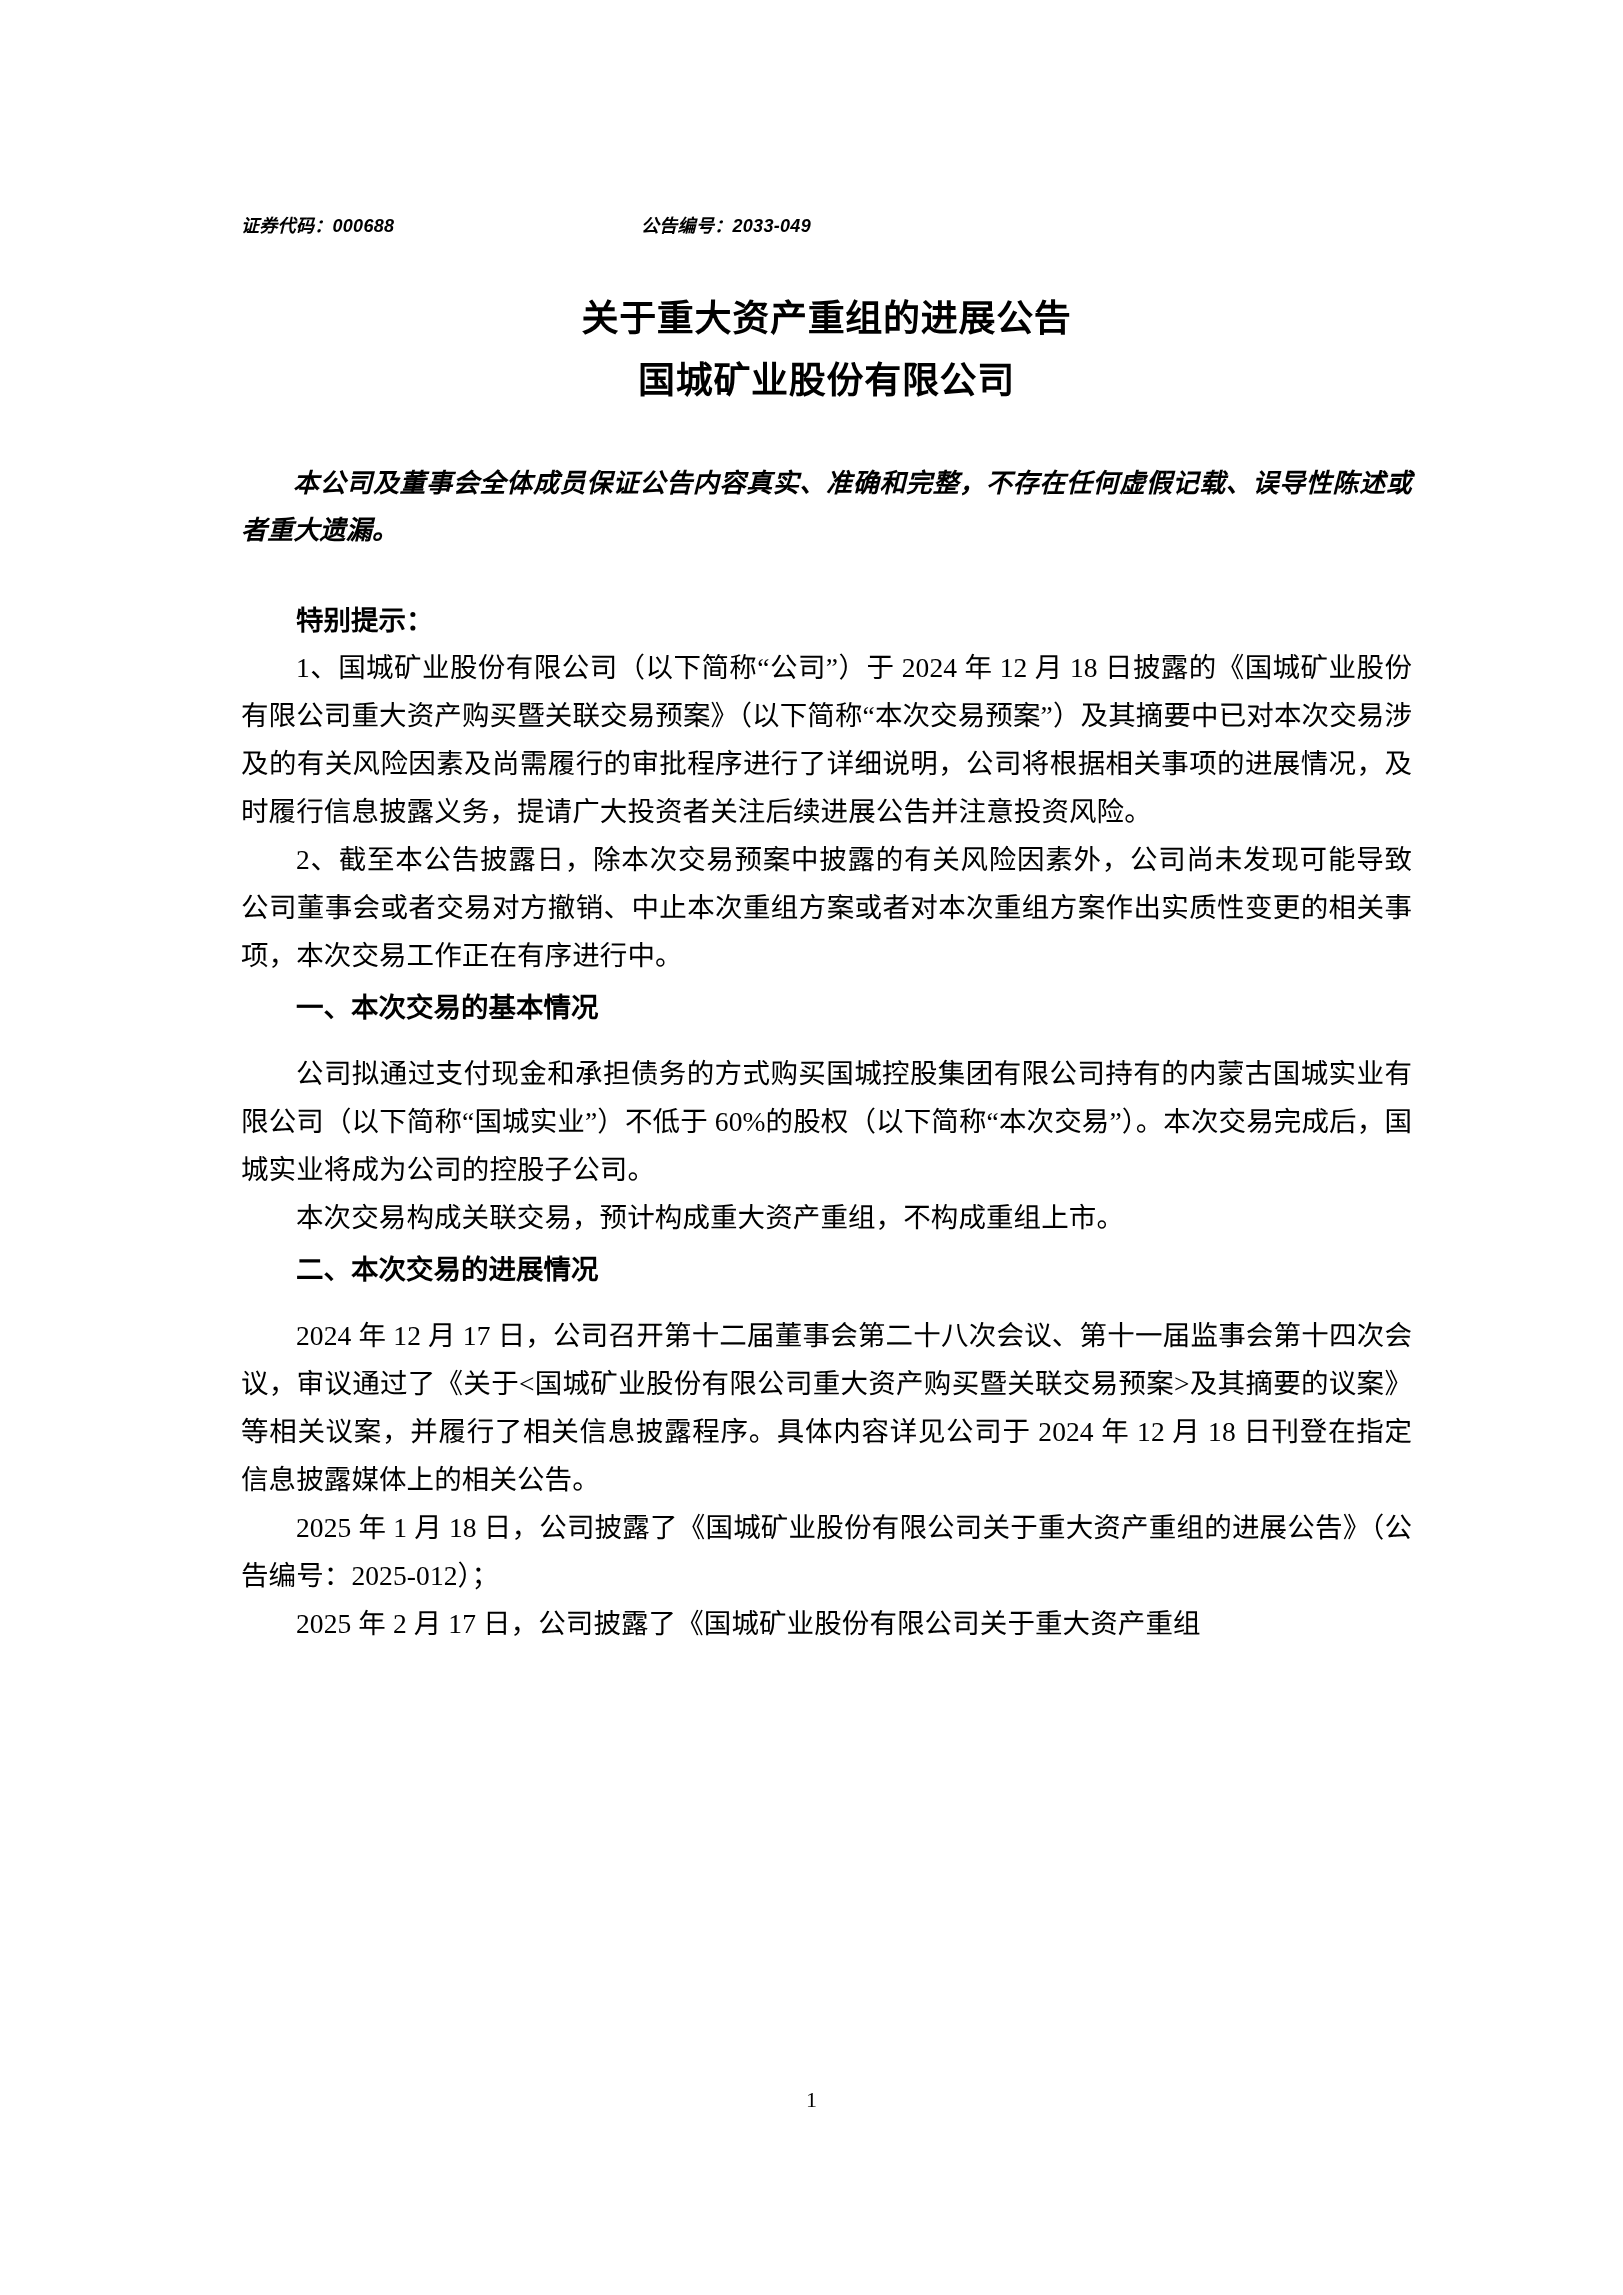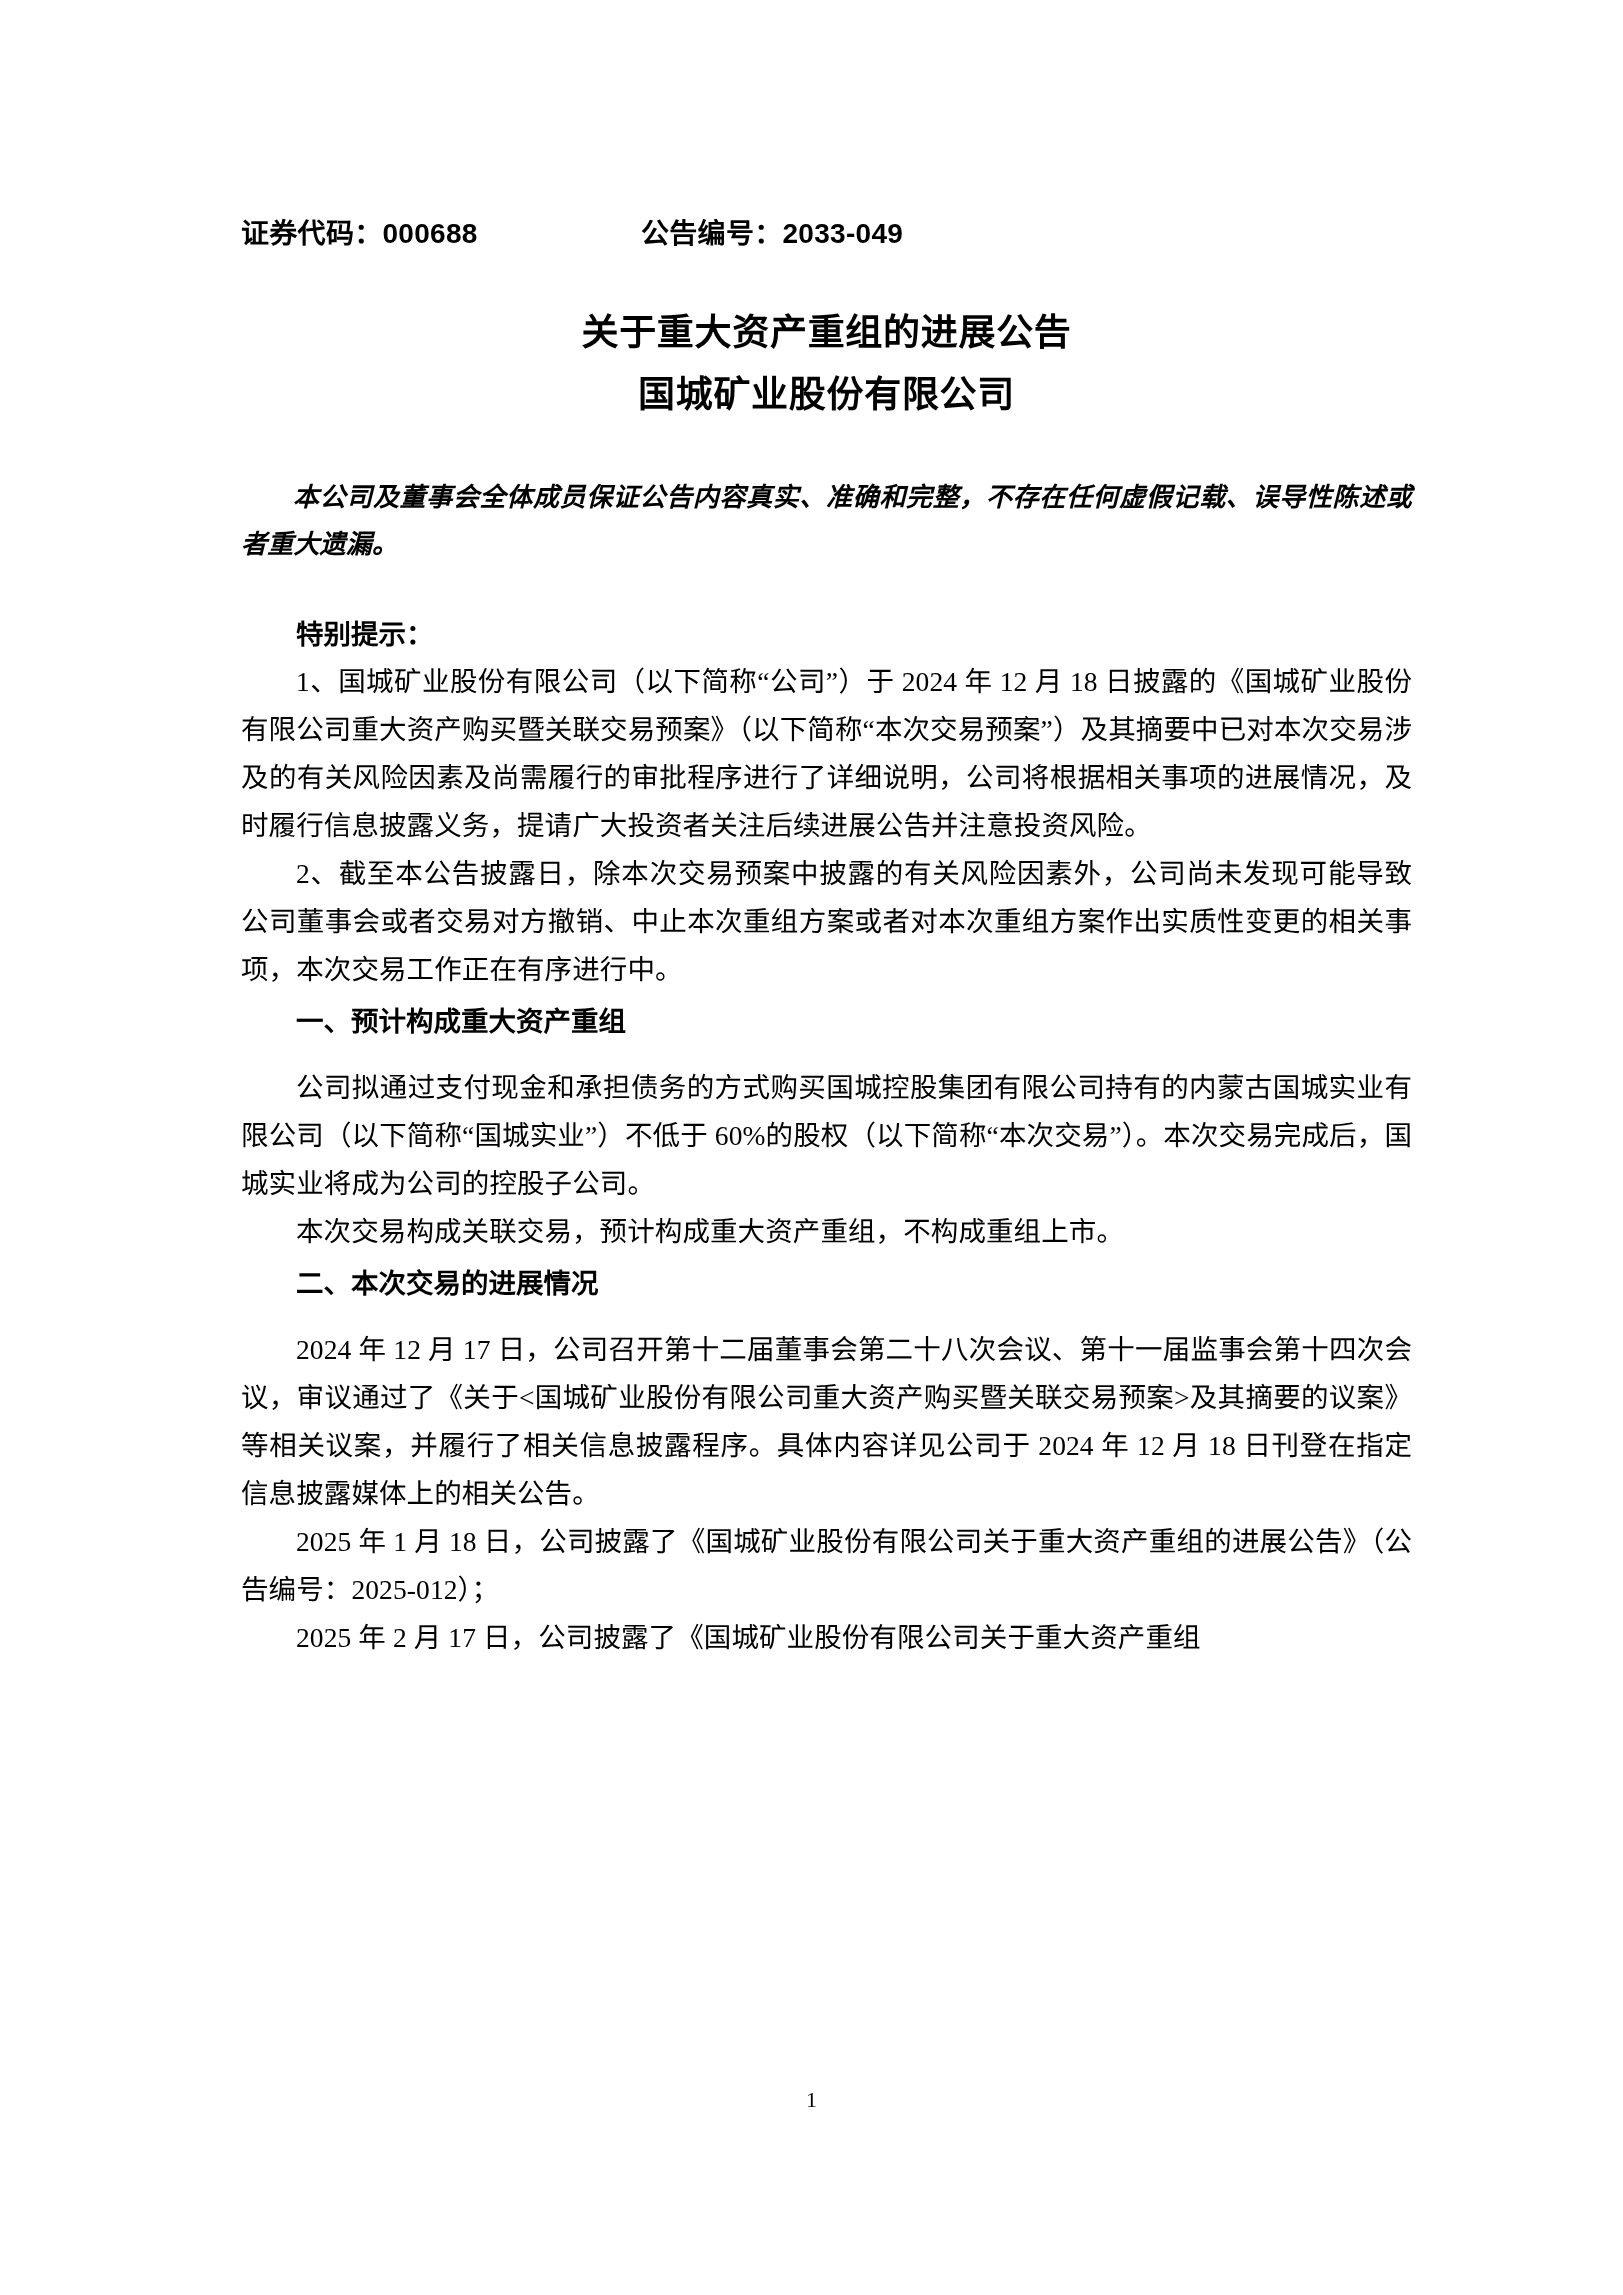--- a/index.html
+++ b/index.html
@@ -30,23 +30,24 @@
     width: 1171px;
   }
 
   
   .doc-header {
     display: flex;
     align-items: baseline;
     padding-top: 211px;
     font-family: "Liberation Sans", "DejaVu Sans", sans-serif;
     font-weight: bold;
-    font-size: 28px;
+    font-size: 18px;
     letter-spacing: 0.3px;
     white-space: nowrap;
+    font-style: italic;
   }
   .doc-header .hdr-code { width: 400px; flex: 0 0 auto; }
   .doc-header .hdr-abbr { width: 412px; flex: 0 0 auto; }
   .doc-header .hdr-num  { flex: 0 0 auto; }
 
   
   .doc-title {
     margin-top: 51px;
     text-align: center;
     font-family: "Liberation Sans", "DejaVu Sans", sans-serif;
@@ -132,21 +133,21 @@
     </div>
 
     <p class="disclaimer">本公司及董事会全体成员保证公告内容真实、准确和完整，不存在任何虚假记载、误导性陈述或者重大遗漏。</p>
 
     <div class="tip-heading">特别提示：</div>
 
     <p class="para">1、国城矿业股份有限公司（以下简称“公司”）于 2024 年 12 月 18 日披露的《国城矿业股份有限公司重大资产购买暨关联交易预案》（以下简称“本次交易预案”）及其摘要中已对本次交易涉及的有关风险因素及尚需履行的审批程序进行了详细说明，公司将根据相关事项的进展情况，及时履行信息披露义务，提请广大投资者关注后续进展公告并注意投资风险。</p>
 
     <p class="para">2、截至本公告披露日，除本次交易预案中披露的有关风险因素外，公司尚未发现可能导致公司董事会或者交易对方撤销、中止本次重组方案或者对本次重组方案作出实质性变更的相关事项，本次交易工作正在有序进行中。</p>
 
-    <div class="sec-heading">一、预计构成重大资产重组</div>
+    <div class="sec-heading">一、本次交易的基本情况</div>
 
     <p class="para">公司拟通过支付现金和承担债务的方式购买国城控股集团有限公司持有的内蒙古国城实业有限公司（以下简称“国城实业”）不低于 60%的股权（以下简称“本次交易”）。本次交易完成后，国城实业将成为公司的控股子公司。</p>
 
     <p class="para">本次交易构成关联交易，预计构成重大资产重组，不构成重组上市。</p>
 
     <div class="sec-heading">二、本次交易的进展情况</div>
 
     <p class="para">2024 年 12 月 17 日，公司召开第十二届董事会第二十八次会议、第十一届监事会第十四次会议，审议通过了《关于&lt;国城矿业股份有限公司重大资产购买暨关联交易预案&gt;及其摘要的议案》等相关议案，并履行了相关信息披露程序。具体内容详见公司于 2024 年 12 月 18 日刊登在指定信息披露媒体上的相关公告。</p>
 
     <p class="para">2025 年 1 月 18 日，公司披露了《国城矿业股份有限公司关于重大资产重组的进展公告》（公告编号：2025-012）；</p>

